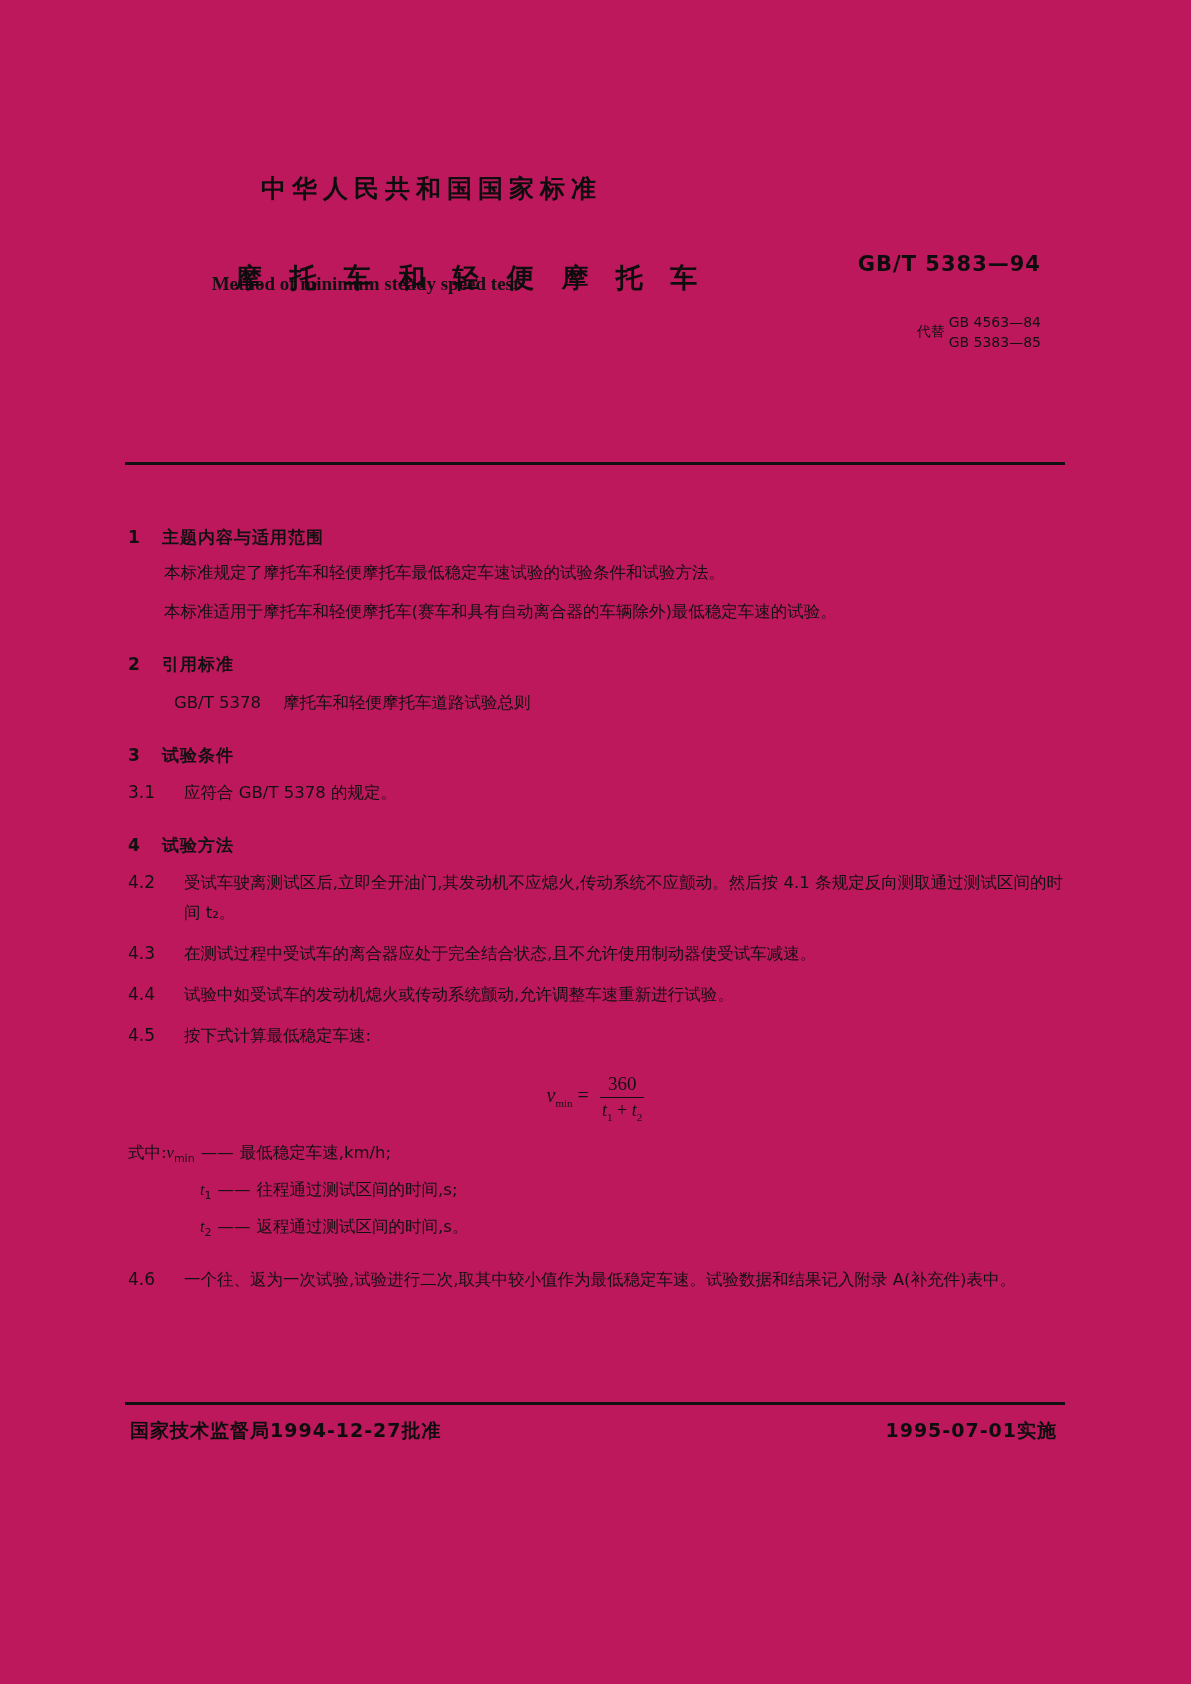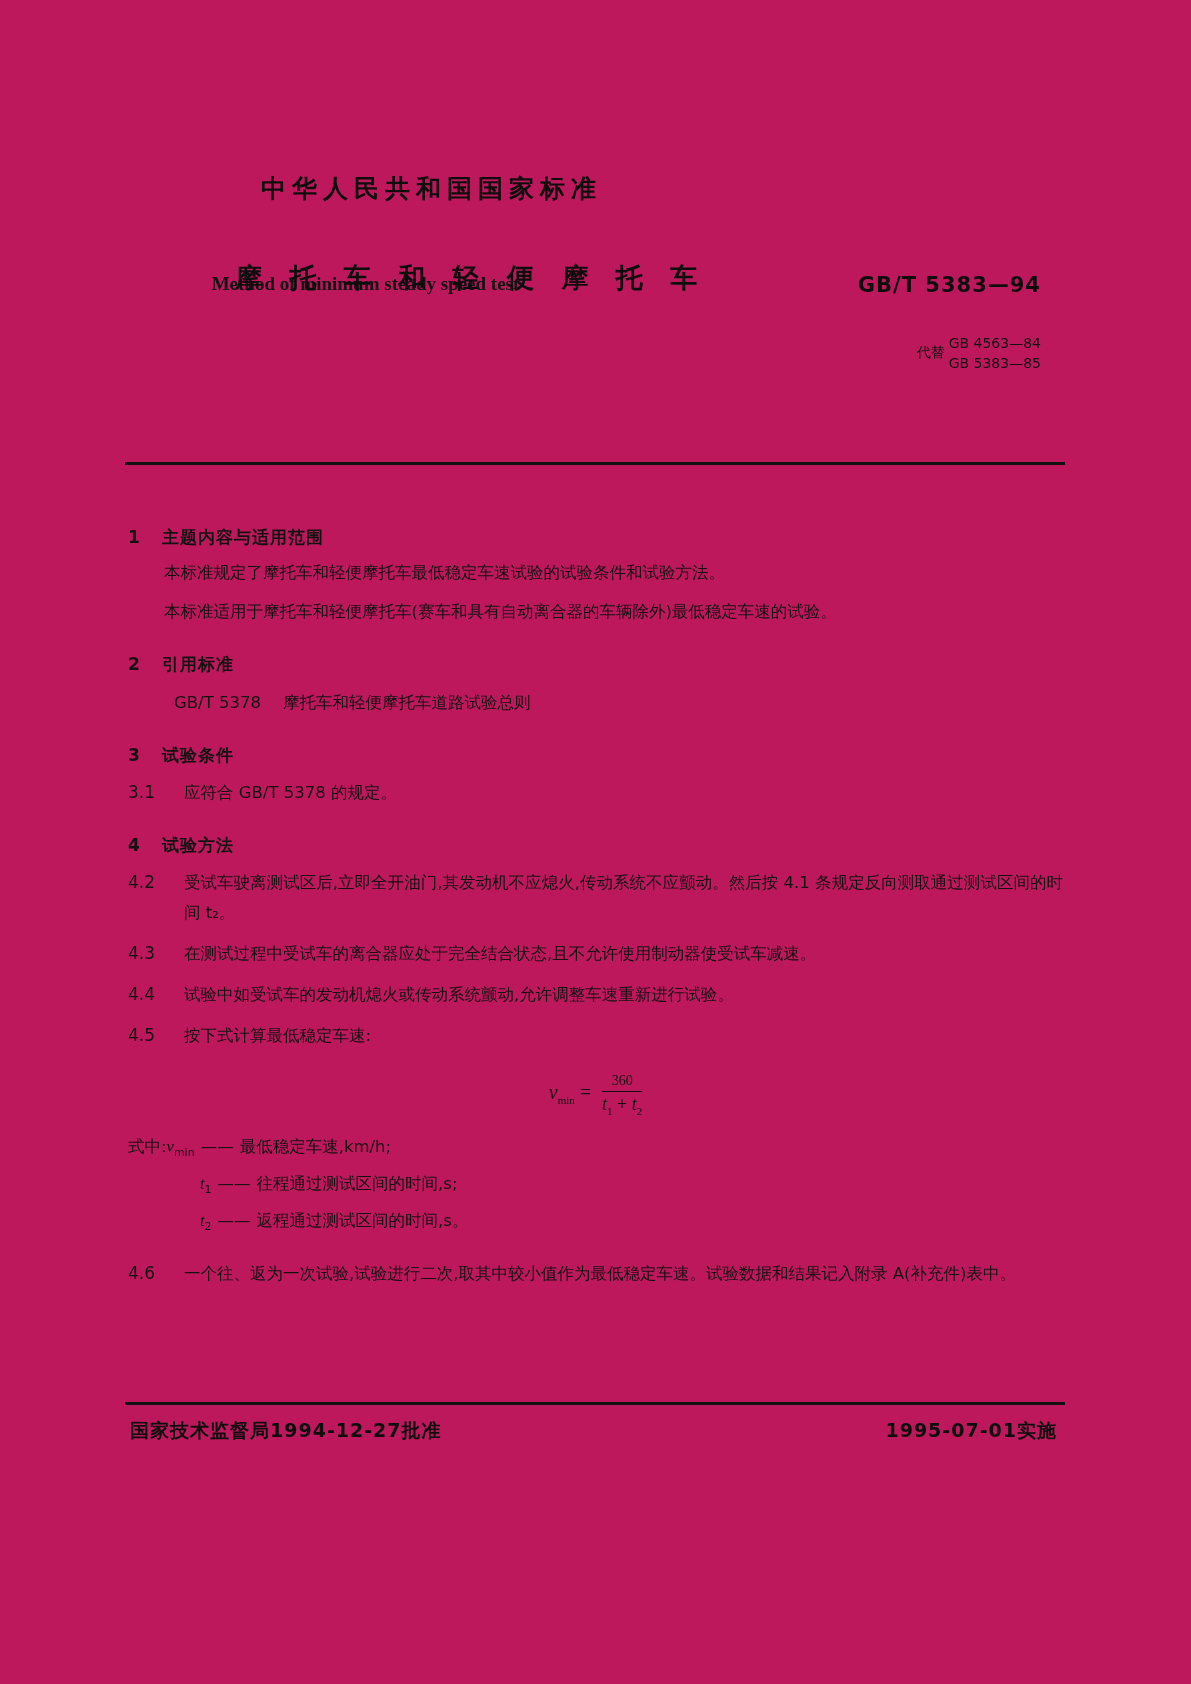--- a/index.html
+++ b/index.html
@@ -76,21 +76,21 @@
     line-height: 32px;
     text-align: center;
     width: 455px;
     margin-left: 10px;
     color: #111;
   }
 
   .std-code-block {
     position: absolute;
     right: 10px;
-    top: 21px;
+    top: 0;
     width: 250px;
     text-align: left;
   }
   .std-code {
     font-family: "DejaVu Sans", sans-serif;
     font-weight: bold;
     font-size: 21px;
     letter-spacing: 1px;
     text-align: right;
     padding-right: 12px;
@@ -199,21 +199,21 @@
   .frac {
     display: inline-block;
     vertical-align: middle;
     text-align: center;
     margin-left: 6px;
   }
   .frac .num-t {
     display: block;
     padding: 0 8px 2px 8px;
     border-bottom: 1.4px solid #111;
-    font-size: 14px;
+    font-size: 19px;
   }
   .frac .den-t {
     display: block;
     padding-top: 2px;
     font-size: 18px;
   }
   .vmin {
     font-style: italic;
   }
   .vmin .sb {

